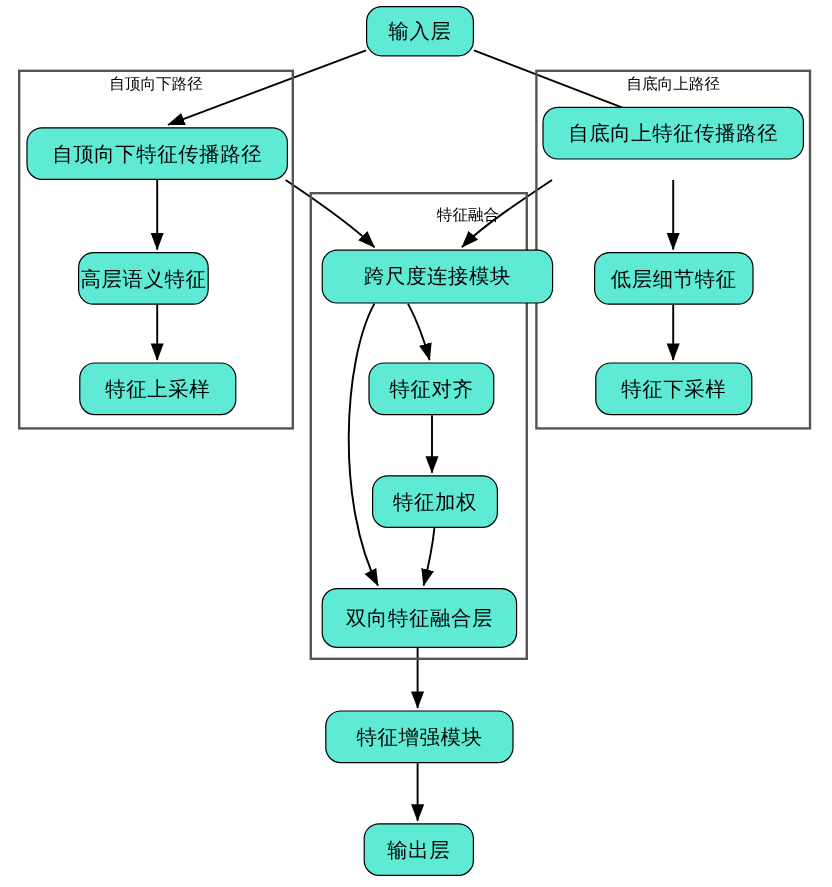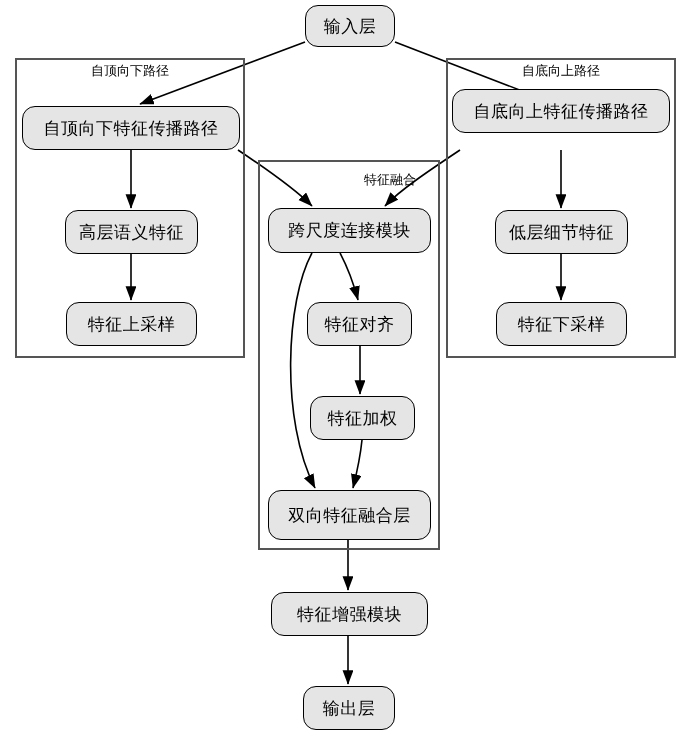--- a/index.html
+++ b/index.html
@@ -35,21 +35,21 @@
     position: absolute;
     text-align: center;
     font-size: 13px;
     color: #000000;
     white-space: nowrap;
     line-height: 1;
   }
   .node {
     position: absolute;
     box-sizing: border-box;
-    background: #e5e5e5;
+    background: #5eead4;
     border: 1.6px solid #000000;
     border-radius: 13px;
     display: flex;
     align-items: center;
     justify-content: center;
     color: #000000;
     font-size: 17px;
     white-space: nowrap;
     letter-spacing: 0.5px;
   }
@@ -101,31 +101,31 @@
   <div class="cluster" style="left:258px; top:160px; width:182px; height:390px;"></div>
   <div class="cluster-label" style="left:258px; top:173px; width:192px;padding-left:36px;">特征融合</div>
 
   <div class="cluster" style="left:446px; top:58px; width:230px; height:300px;"></div>
   <div class="cluster-label" style="left:446px; top:64px; width:230px;">自底向上路径</div>
 
   <div class="node" style="left:305px; top:5px; width:90px; height:42px;">输入层</div>
 
   <div class="node" style="left:22px; top:106px; width:218px; height:44px;">自顶向下特征传播路径</div>
 
-  <div class="node" style="left:65px; top:210px; width:133px; height:44px;">高层语义特征</div>
+  <div class="node" style="left:65px; top:210px; width:109px; height:44px;">高层语义特征</div>
 
   <div class="node" style="left:66px; top:302px; width:131px; height:44px;">特征上采样</div>
 
   <div class="node" style="left:452px; top:89px; width:218px; height:44px;">自底向上特征传播路径</div>
 
   <div class="node" style="left:495px; top:210px; width:133px; height:44px;">低层细节特征</div>
 
   <div class="node" style="left:496px; top:302px; width:131px; height:44px;">特征下采样</div>
 
-  <div class="node" style="left:268px; top:208px; width:163px; height:45px;">跨尺度连接模块</div>
+  <div class="node" style="left:268px; top:208px; width:193px; height:45px;">跨尺度连接模块</div>
 
   <div class="node" style="left:307px; top:302px; width:105px; height:44px;">特征对齐</div>
 
   <div class="node" style="left:310px; top:396px; width:105px; height:44px;">特征加权</div>
 
   <div class="node" style="left:268px; top:490px; width:163px; height:50px;">双向特征融合层</div>
 
   <div class="node" style="left:271px; top:592px; width:157px; height:44px;">特征增强模块</div>
 
   <div class="node" style="left:303px; top:686px; width:92px; height:44px;">输出层</div>

